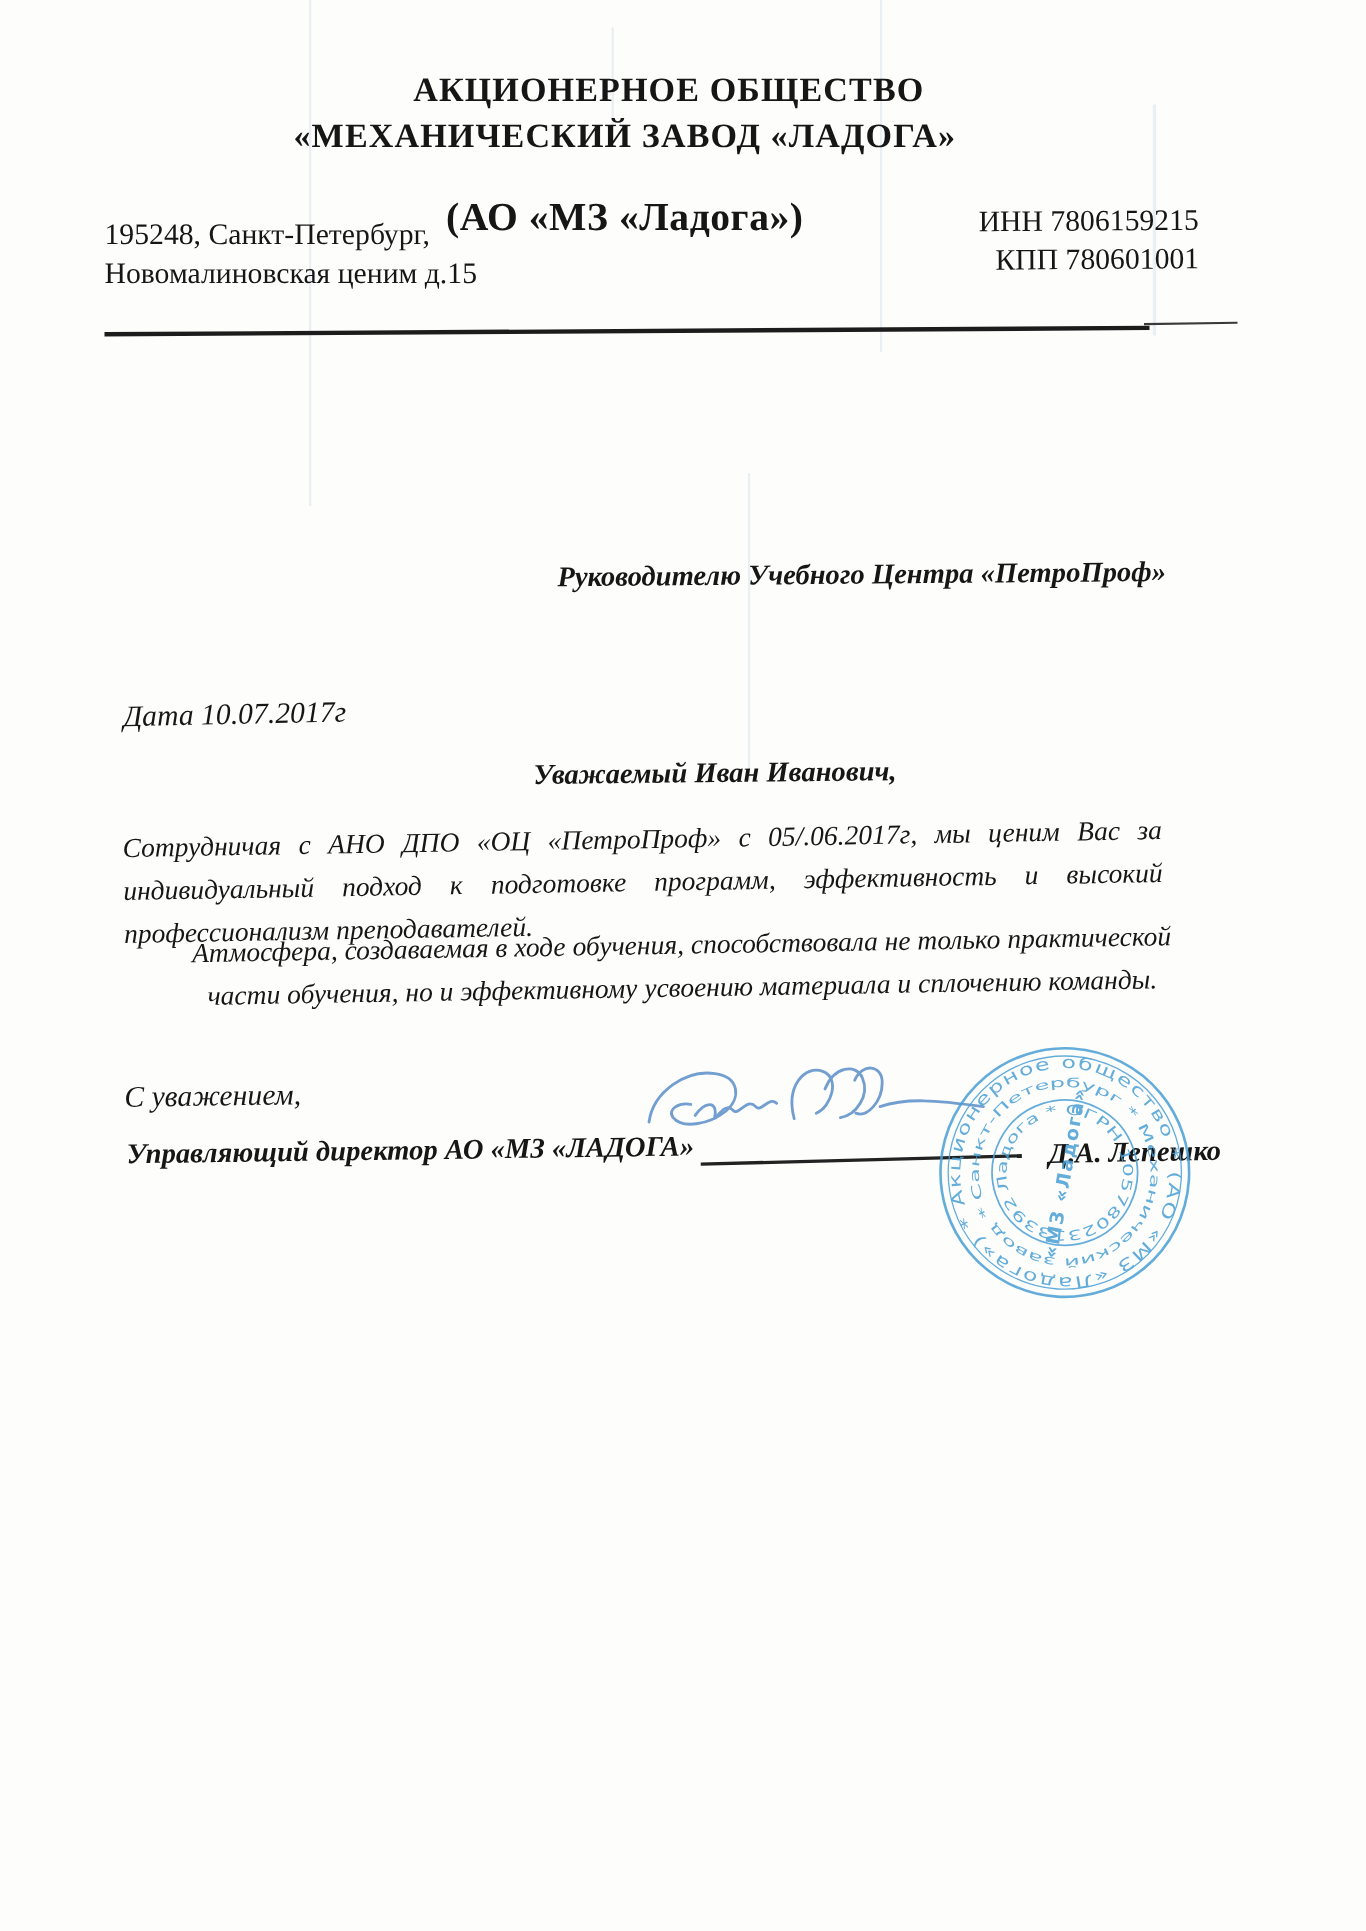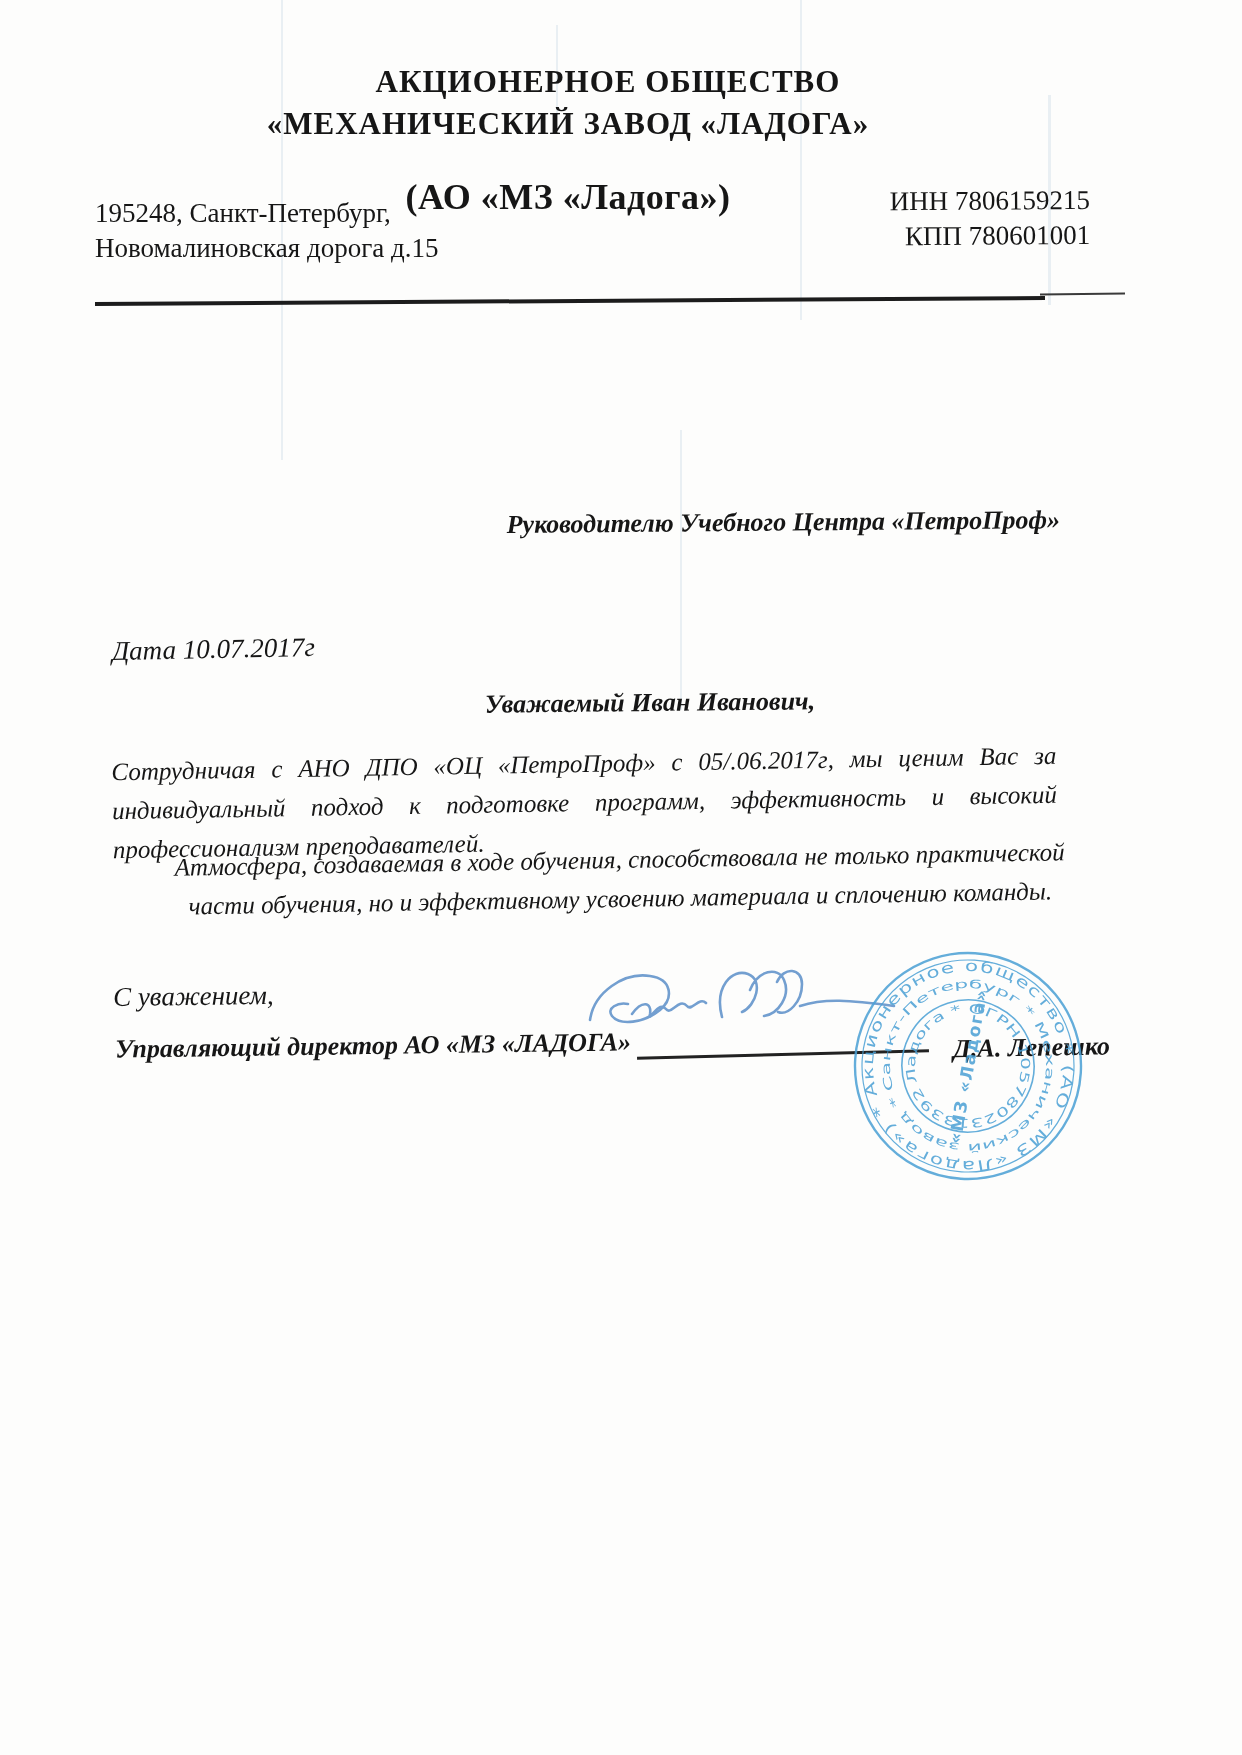--- a/index.html
+++ b/index.html
@@ -69,21 +69,21 @@
   <div class="streak" style="left:680px; top:430px; width:2px; height:280px;"></div>
   <div class="streak" style="left:1048px; top:95px; width:3px; height:210px;"></div>
   <div class="streak" style="left:556px; top:25px; width:2px; height:90px;"></div>
 
   <div class="abs hdr-line hdr1">АКЦИОНЕРНОЕ ОБЩЕСТВО</div>
   <div class="abs hdr-line hdr2">«МЕХАНИЧЕСКИЙ ЗАВОД «ЛАДОГА»</div>
   <div class="abs hdr-line hdr3">(АО «МЗ «Ладога»)</div>
 
   <div class="abs addr">
     <div>195248, Санкт-Петербург,</div>
-    <div>Новомалиновская дорога д.15</div>
+    <div>Новомалиновская ценим д.15</div>
   </div>
 
   <div class="abs regnums">
     <div>ИНН 7806159215</div>
     <div>КПП 780601001</div>
   </div>
 
   <div class="abs rule"></div>
   <div class="abs rule-tail"></div>
 

